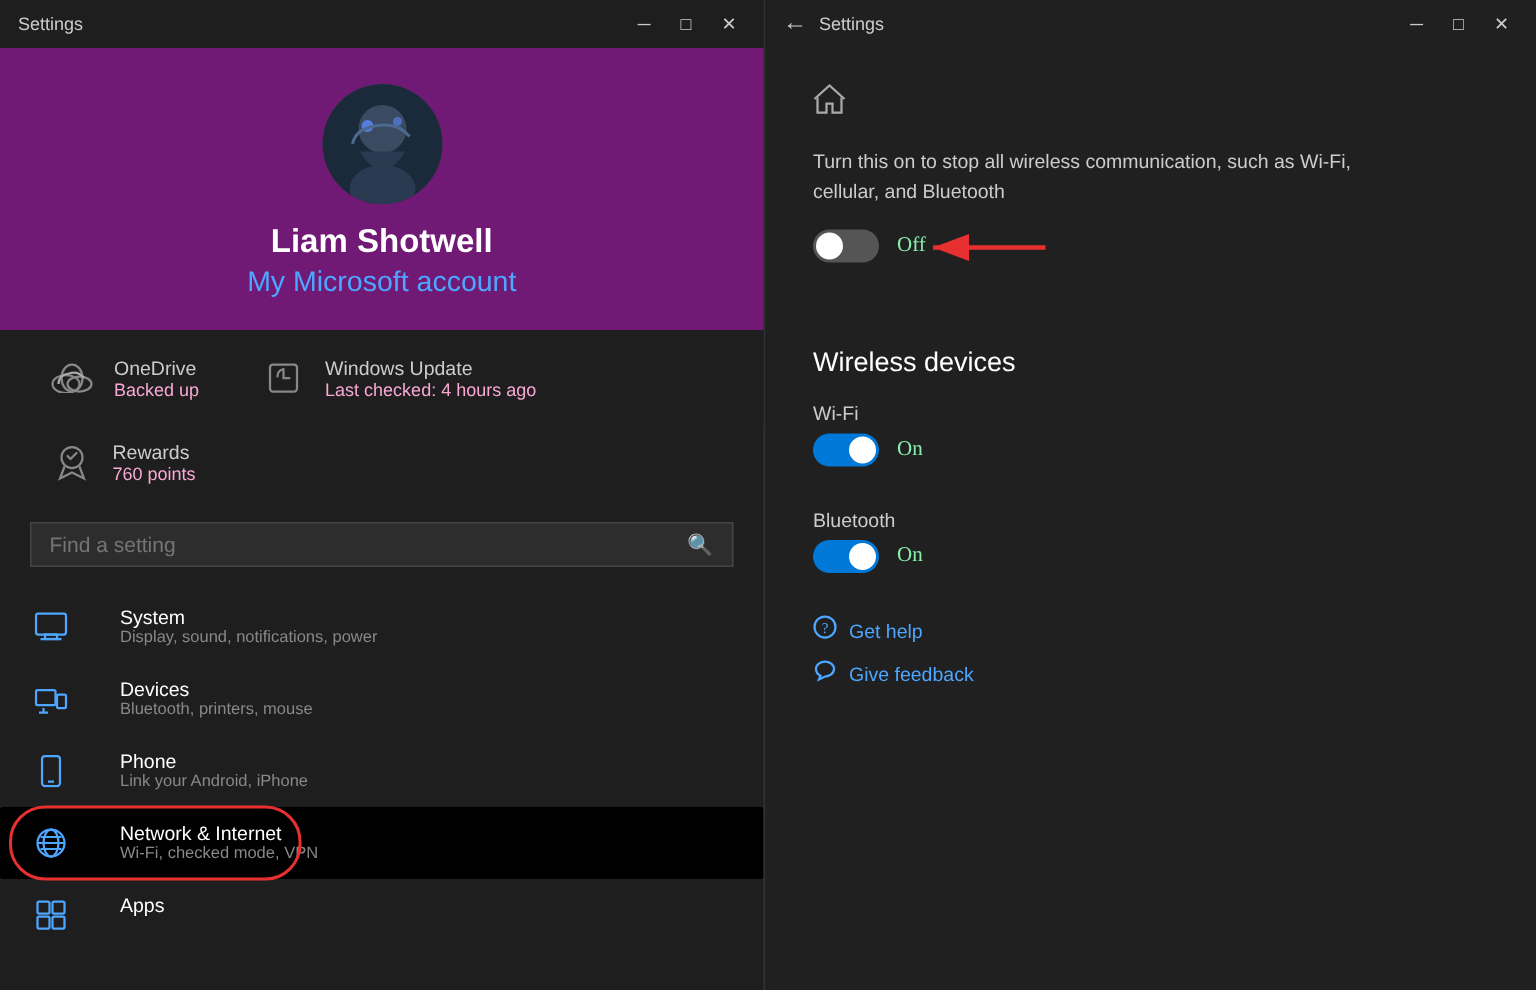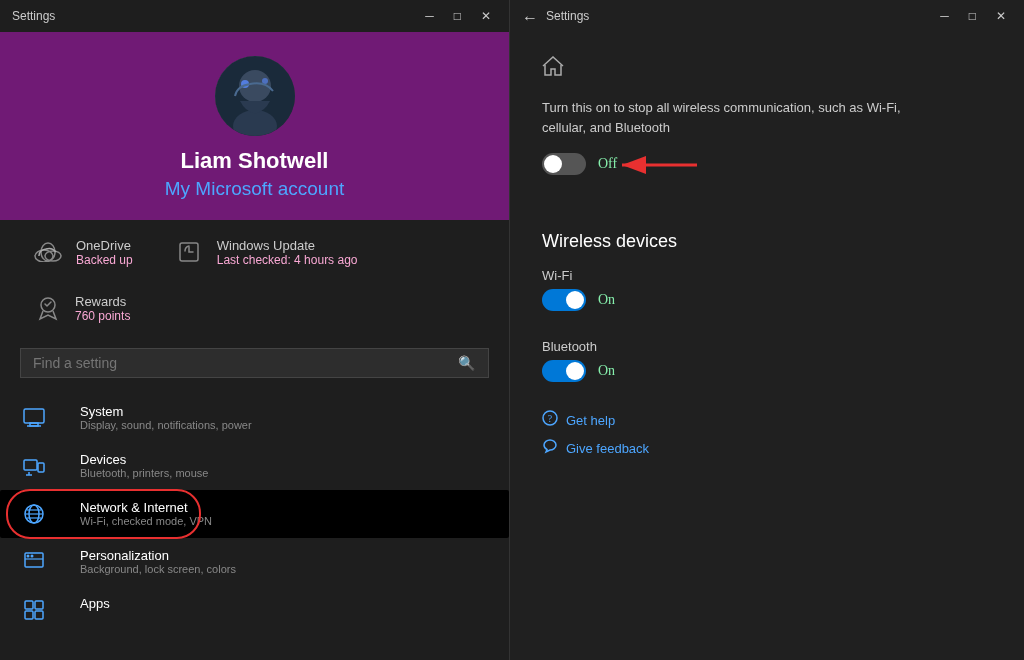--- a/index.html
+++ b/index.html
@@ -316,53 +316,51 @@
           <line x1="6" y1="17" x2="6" y2="20" stroke="#4da6ff" stroke-width="1.5"></line>
           <line x1="3" y1="20" x2="9" y2="20" stroke="#4da6ff" stroke-width="1.5"></line>
         </svg>
       </div>
       <div>
         <div class="nav-item-text-title">Devices</div>
         <div class="nav-item-text-sub">Bluetooth, printers, mouse</div>
       </div>
     </div>
 
+    <div class="nav-item">
+      <div class="nav-item-icon">
+        <svg width="14" height="22" viewBox="0 0 14 22">
+          <rect x="1" y="1" width="12" height="20" rx="2" fill="none" stroke="#4da6ff" stroke-width="1.5"></rect>
+          <line x1="5" y1="18" x2="9" y2="18" stroke="#4da6ff" stroke-width="1.5"></line>
+        </svg>
+      </div>
+      <div>
+        <div class="nav-item-text-title">Phone</div>
+        <div class="nav-item-text-sub">Link your Android, iPhone</div>
+      </div>
+    </div>
 
     <div class="nav-item network-highlight" style="position:relative;">
       <div class="nav-item-icon">
         <svg width="22" height="22" viewBox="0 0 22 22">
           <circle cx="11" cy="11" r="9" fill="none" stroke="#4da6ff" stroke-width="1.5"></circle>
           <ellipse cx="11" cy="11" rx="5" ry="9" fill="none" stroke="#4da6ff" stroke-width="1.5"></ellipse>
           <line x1="2" y1="11" x2="20" y2="11" stroke="#4da6ff" stroke-width="1.2"></line>
           <line x1="4" y1="7" x2="18" y2="7" stroke="#4da6ff" stroke-width="1.2"></line>
           <line x1="4" y1="15" x2="18" y2="15" stroke="#4da6ff" stroke-width="1.2"></line>
         </svg>
       </div>
       <div>
         <div class="nav-item-text-title">Network &amp; Internet</div>
         <div class="nav-item-text-sub">Wi-Fi, checked mode, VPN</div>
       </div>
 
       <div class="network-circle"></div>
     </div>
 
-    <div class="nav-item">
-      <div class="nav-item-icon">
-        <svg width="22" height="22" viewBox="0 0 22 22">
-          <rect x="2" y="2" width="18" height="14" rx="1" fill="none" stroke="#4da6ff" stroke-width="1.5"></rect>
-          <line x1="2" y1="8" x2="20" y2="8" stroke="#4da6ff" stroke-width="1.2"></line>
-          <circle cx="5" cy="5" r="1.5" fill="#4da6ff"></circle>
-          <circle cx="9" cy="5" r="1.5" fill="#4da6ff"></circle>
-        </svg>
-      </div>
-      <div>
-        <div class="nav-item-text-title">Personalization</div>
-        <div class="nav-item-text-sub">Background, lock screen, colors</div>
-      </div>
-    </div>
 
     <div class="nav-item">
       <div class="nav-item-icon">
         <svg width="22" height="22" viewBox="0 0 22 22">
           <rect x="2" y="2" width="8" height="8" rx="1" fill="none" stroke="#4da6ff" stroke-width="1.5"></rect>
           <rect x="12" y="2" width="8" height="8" rx="1" fill="none" stroke="#4da6ff" stroke-width="1.5"></rect>
           <rect x="2" y="12" width="8" height="8" rx="1" fill="none" stroke="#4da6ff" stroke-width="1.5"></rect>
           <rect x="12" y="12" width="8" height="8" rx="1" fill="none" stroke="#4da6ff" stroke-width="1.5"></rect>
         </svg>
       </div>

